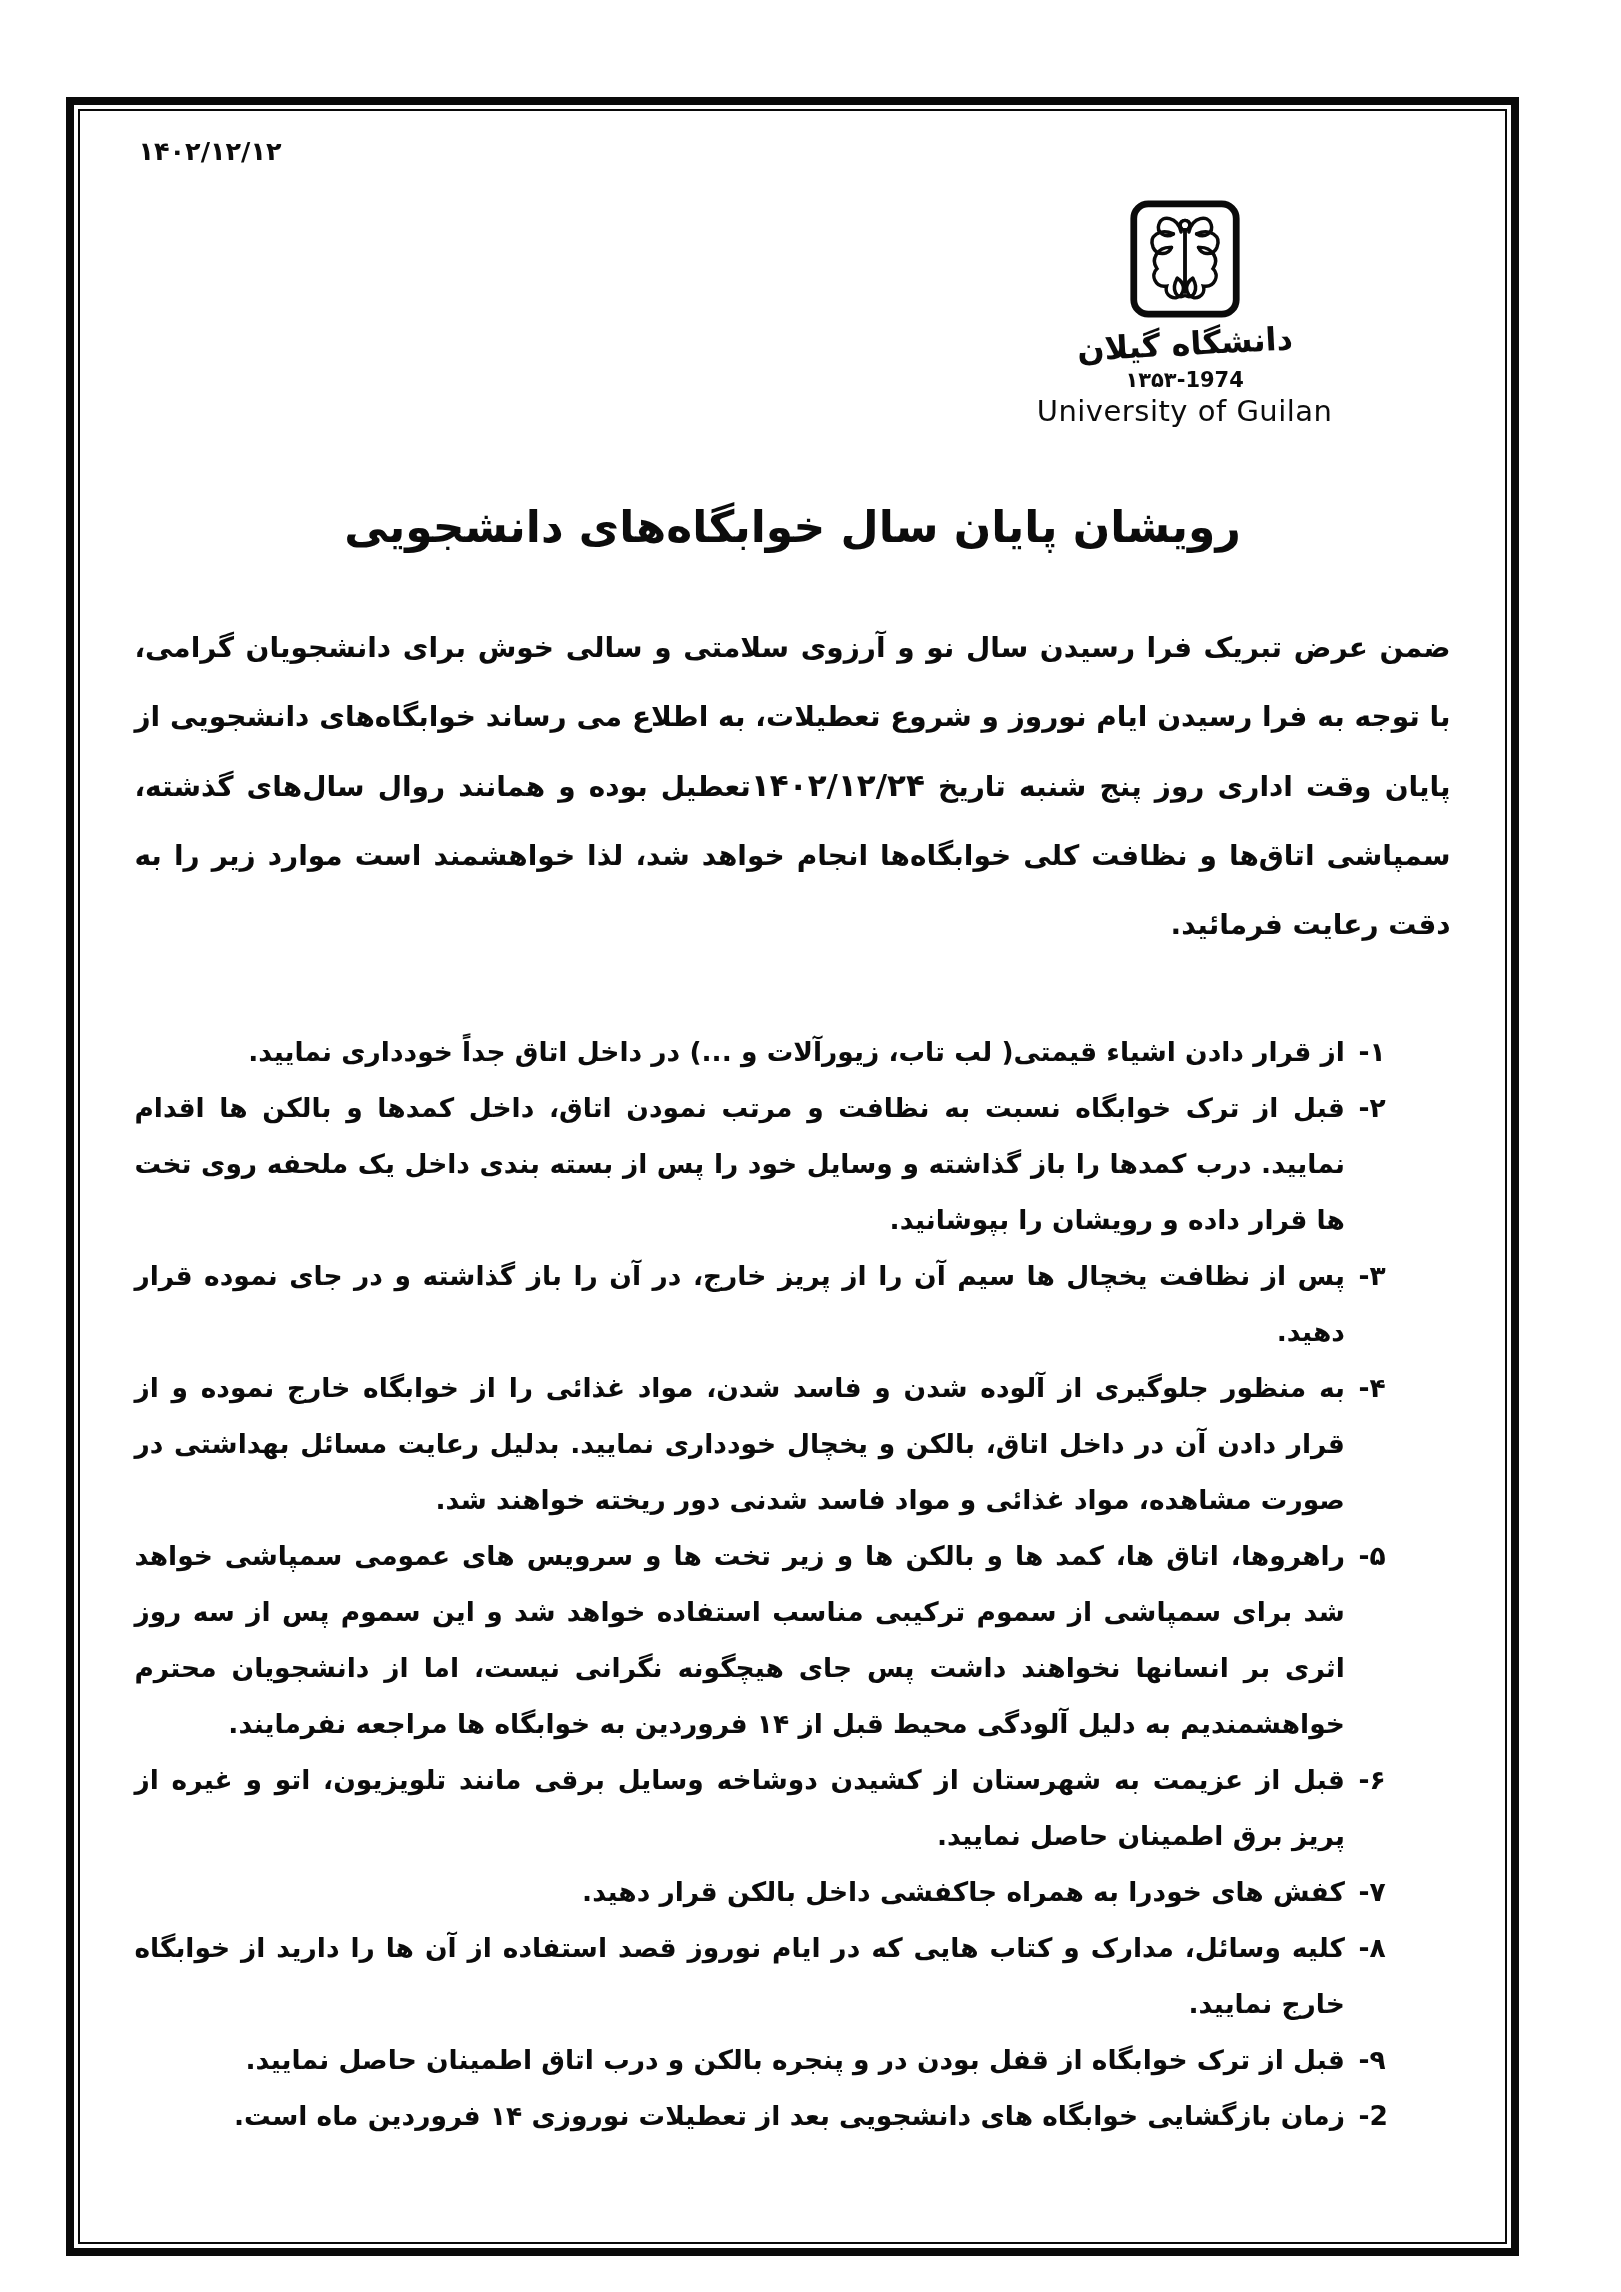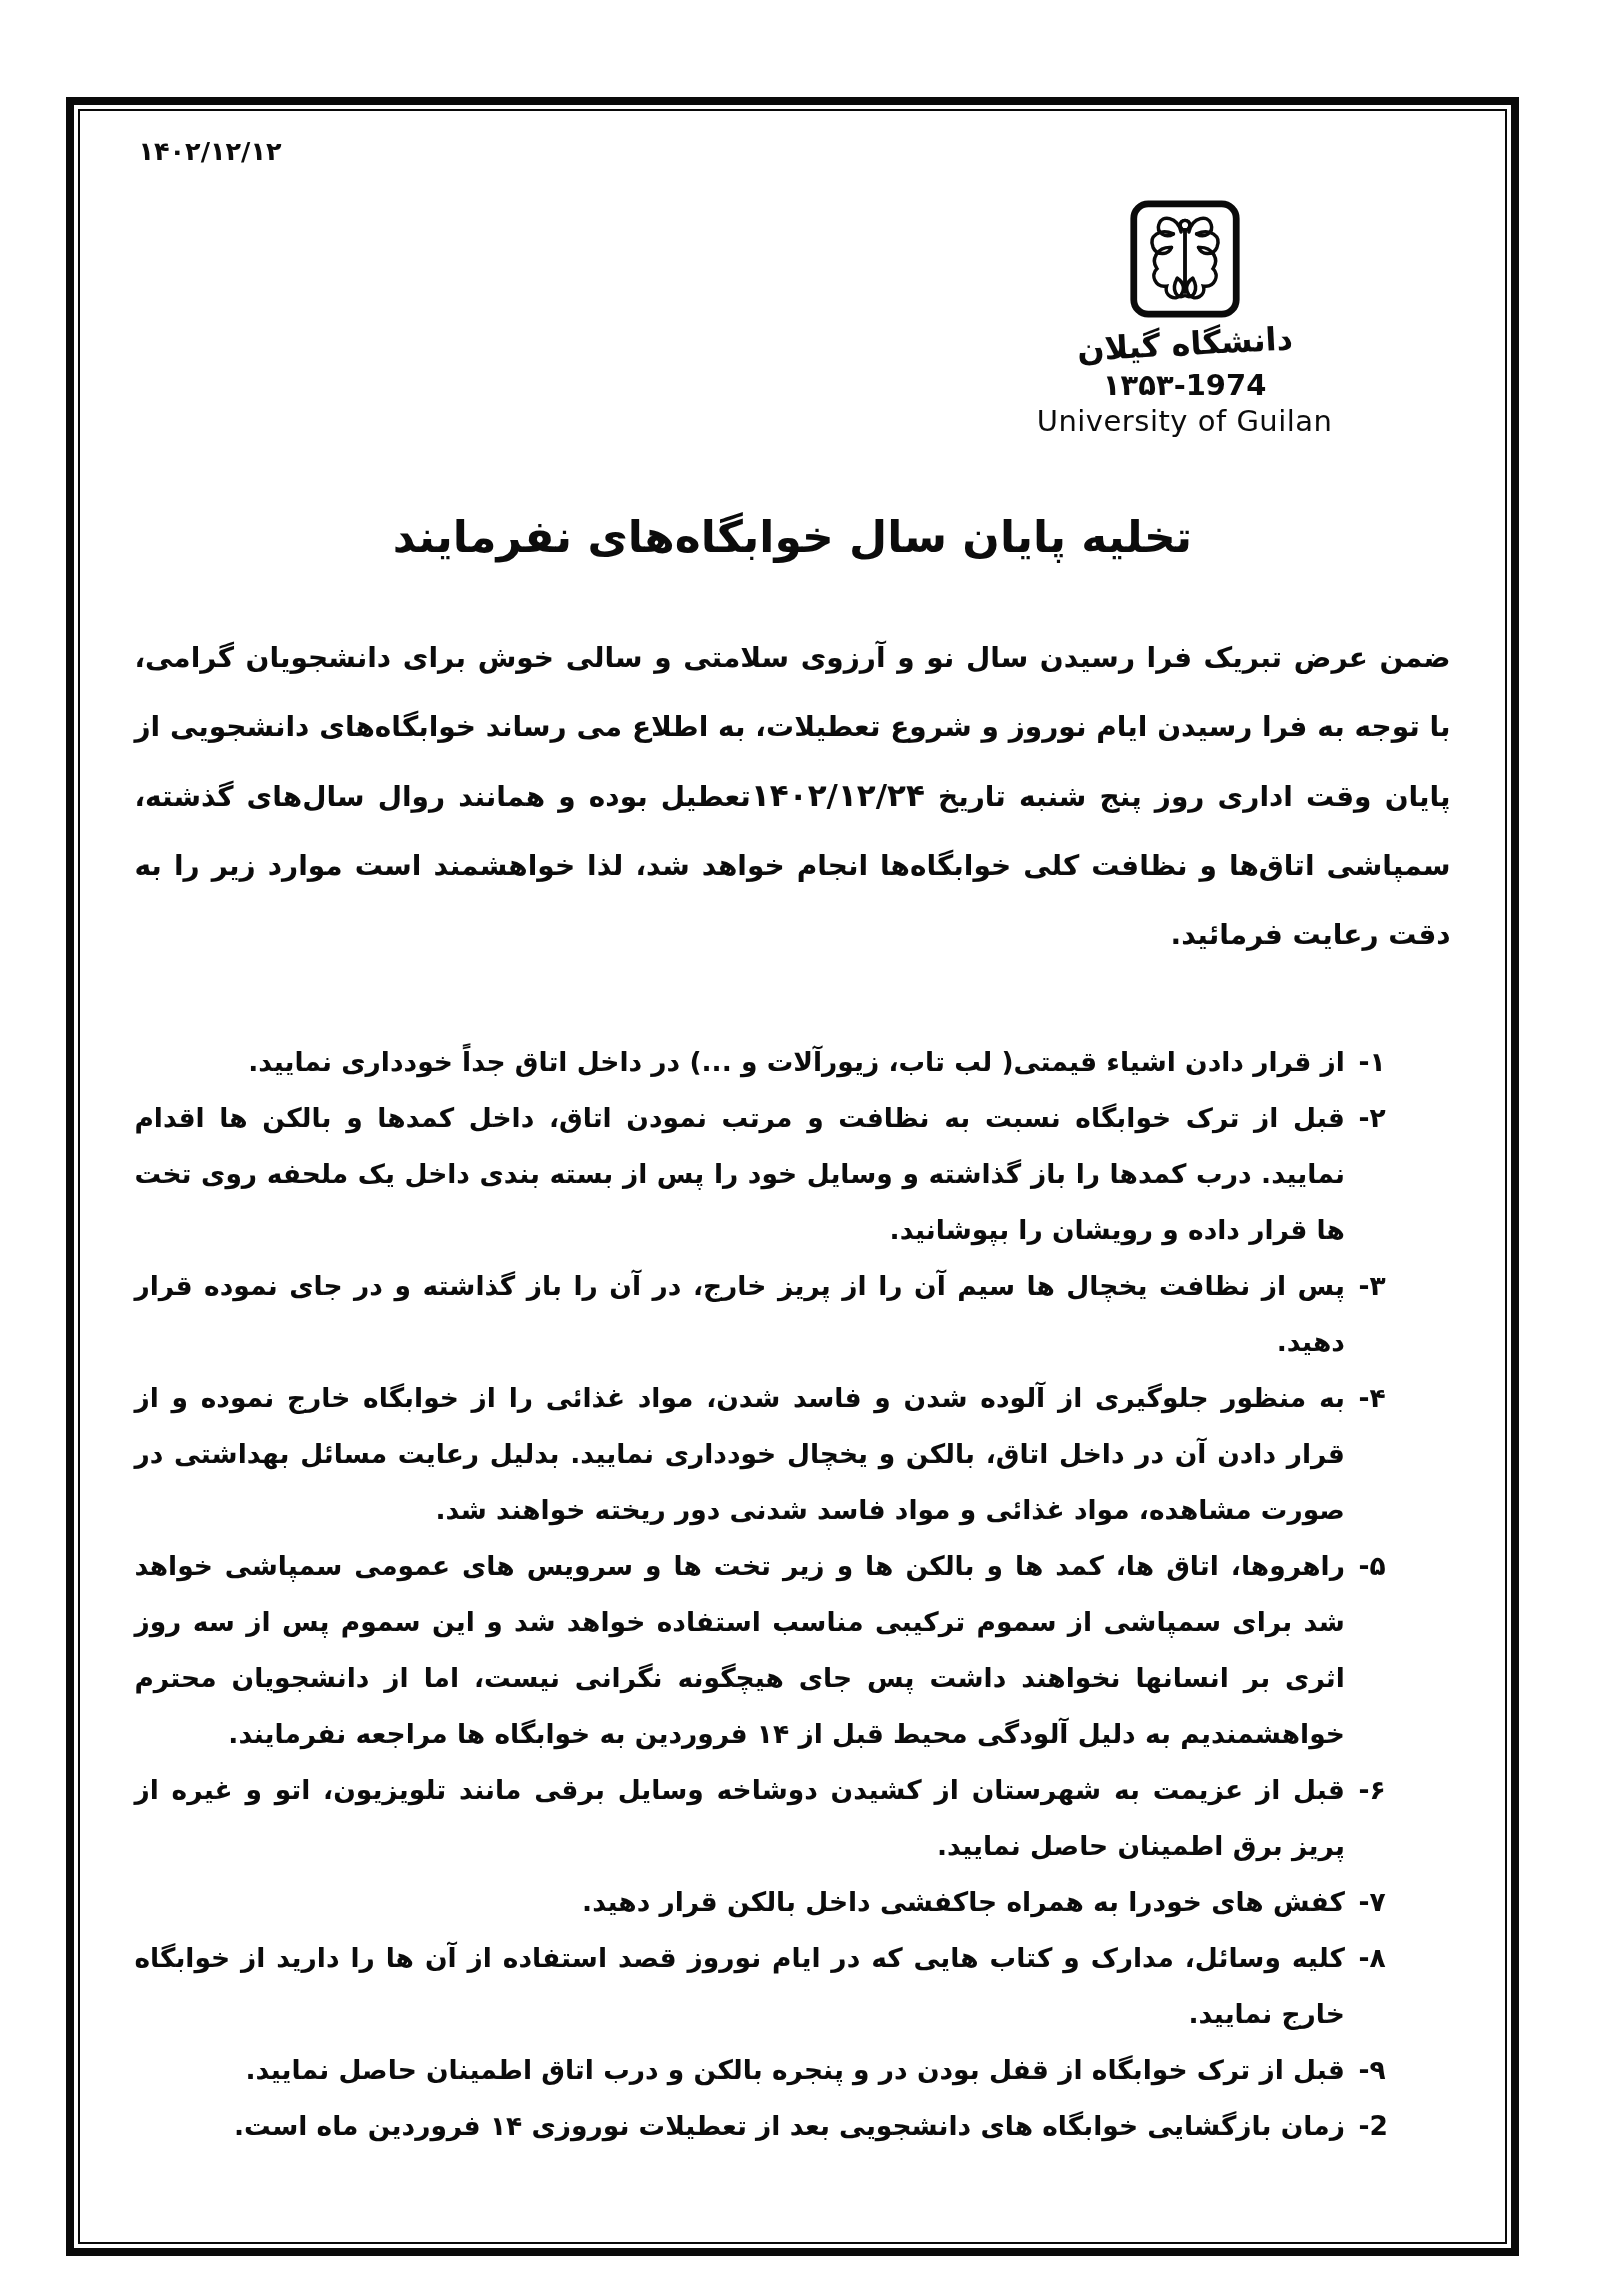--- a/index.html
+++ b/index.html
@@ -21,21 +21,21 @@
     direction:ltr;text-align:left;margin:15.7px 0 0 33px;
     font-weight:bold;font-size:25.5px;letter-spacing:4.9px;
   }
 
   .logo-block{width:304px;margin:33px 143px 0 auto;text-align:center;}
   .logo-block svg{display:block;margin:0 auto;}
   .logo-callig{
     direction:rtl;font-weight:bold;font-size:32px;line-height:39px;
     transform:rotate(-3deg);margin-top:3.9px;
   }
-  .logo-years{direction:ltr;font-weight:bold;font-size:29px;margin-top:3.9px;letter-spacing:1px;}
+  .logo-years{direction:ltr;font-weight:bold;font-size:21px;margin-top:3.9px;letter-spacing:1px;}
   .logo-en{font-weight:normal;font-size:29px;margin-top:2px;letter-spacing:0.5px;text-align:center;}
 
   .doc-title{
     direction:rtl;text-align:center;font-size:44px;font-weight:bold;
     margin:73px 29px 0;letter-spacing:0.5px;
   }
 
   .intro{
     direction:rtl;text-align:justify;margin:61px 29px 0;
     font-size:28px;font-weight:bold;line-height:69px;
@@ -75,21 +75,21 @@
                 <path d="M52 82 C45 94 52 104 59 100"></path>
               </g>
               <use href="#emblem-half" transform="translate(120 0) scale(-1 1)"></use>
             </svg>
           </span>
           <div class="logo-callig">دانشگاه گیلان</div>
           <div class="logo-years">۱۳۵۳-1974</div>
           <div class="logo-en">University of Guilan</div>
         </div>
 
-        <h1 class="doc-title">تخلیه پایان سال خوابگاه‌های نفرمایند</h1>
+        <h1 class="doc-title">رویشان پایان سال خوابگاه‌های دانشجویی</h1>
 
         <p class="intro"><span>ضمن عرض تبریک فرا رسیدن سال نو و آرزوی سلامتی و سالی خوش برای دانشجویان گرامی، با توجه به فرا رسیدن ایام نوروز و شروع تعطیلات، به اطلاع می رساند خوابگاه‌های دانشجویی از پایان وقت اداری روز پنج شنبه تاریخ </span><span class="intro-date">۱۴۰۲/۱۲/۲۴</span><span>تعطیل بوده و همانند روال سال‌های گذشته، سمپاشی اتاق‌ها و نظافت کلی خوابگاه‌ها انجام خواهد شد، لذا خواهشمند است موارد زیر را به دقت رعایت فرمائید.</span></p>
 
         <div class="notice-list">
           <div class="item">
             <span class="num">۱-</span>
             <span class="txt">از قرار دادن اشیاء قیمتی( لب تاب، زیورآلات و ...) در داخل اتاق جداً خودداری نمایید.</span>
           </div>
           <div class="item">
             <span class="num">۲-</span>

